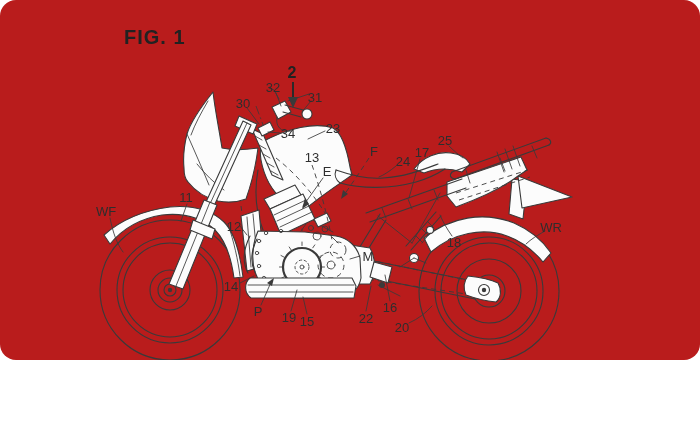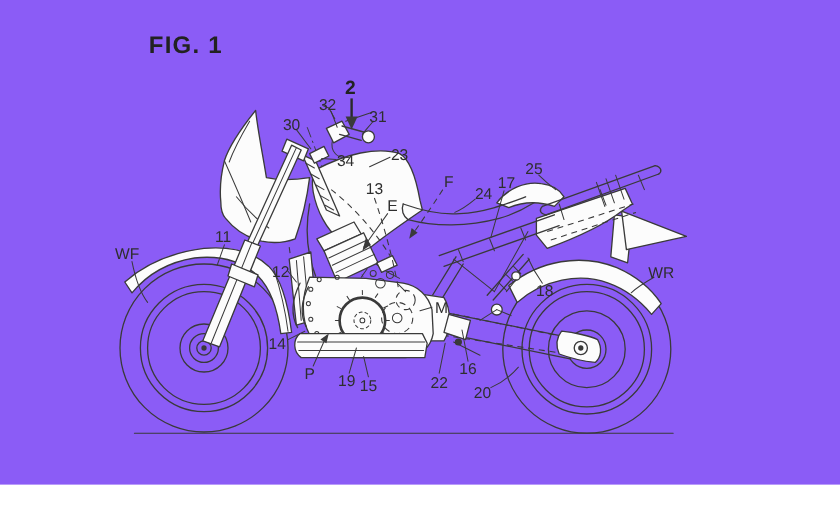--- a/index.html
+++ b/index.html
@@ -1,18 +1,18 @@
 <!DOCTYPE html>
 <html><head>
 <meta charset="utf-8">
 <title>FIG. 1</title>
 <style>
   html,body{margin:0;padding:0;background:#ffffff;}
-  #stage{position:relative;width:700px;height:404px;background:#8b5cf6;overflow:hidden;
-         font-family:"Liberation Sans", sans-serif;}
+  #stage{position:relative;width:700px;height:360px;background:#b91c1c;overflow:hidden;
+         font-family:"Liberation Sans", sans-serif;border-radius:16px;}
   svg{position:absolute;left:0;top:0;}
   .ln{fill:none;stroke:#3a3a3a;stroke-width:1.1;stroke-linecap:round;stroke-linejoin:round;}
   .wh{fill:#fcfcfc;stroke:#3a3a3a;stroke-width:1.1;stroke-linejoin:round;}
   .thin{fill:none;stroke:#3a3a3a;stroke-width:0.85;stroke-linecap:round;}
   .dash{fill:none;stroke:#3a3a3a;stroke-width:0.9;stroke-dasharray:5 4;}
   .axis{fill:none;stroke:#3a3a3a;stroke-width:0.8;stroke-dasharray:9 3 2 3;}
   .thick{fill:none;stroke:#3a3a3a;stroke-width:2.2;}
   .fill{fill:#3a3a3a;stroke:none;}
   .lbl{font-size:13px;fill:#2e2e2e;text-anchor:middle;}
   .lbl-big{font-size:16px;font-weight:bold;fill:#222;text-anchor:middle;}

